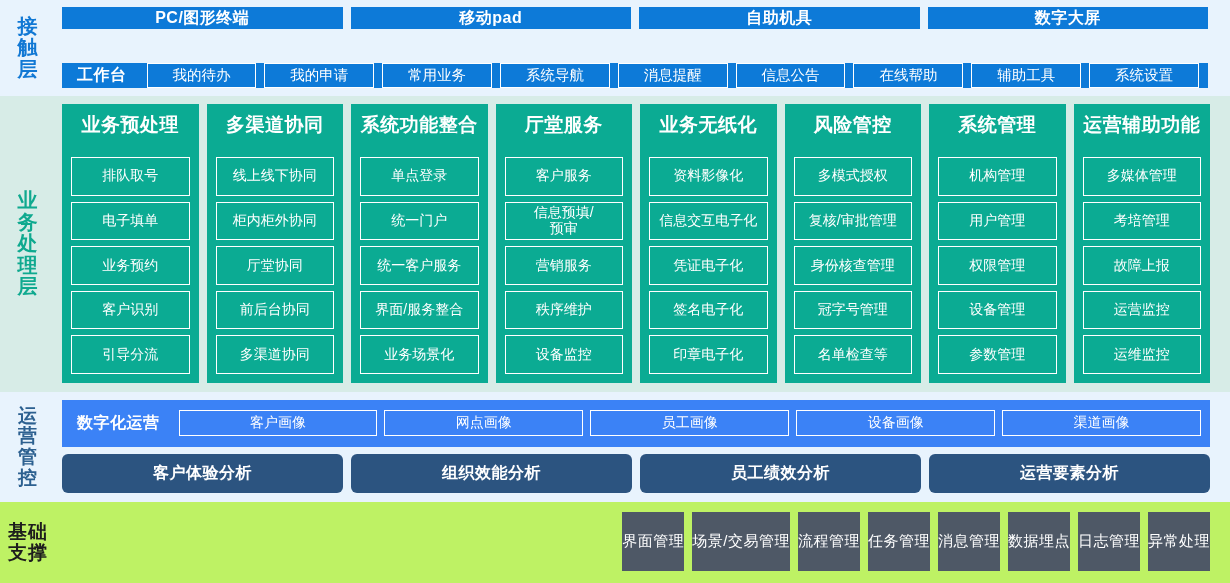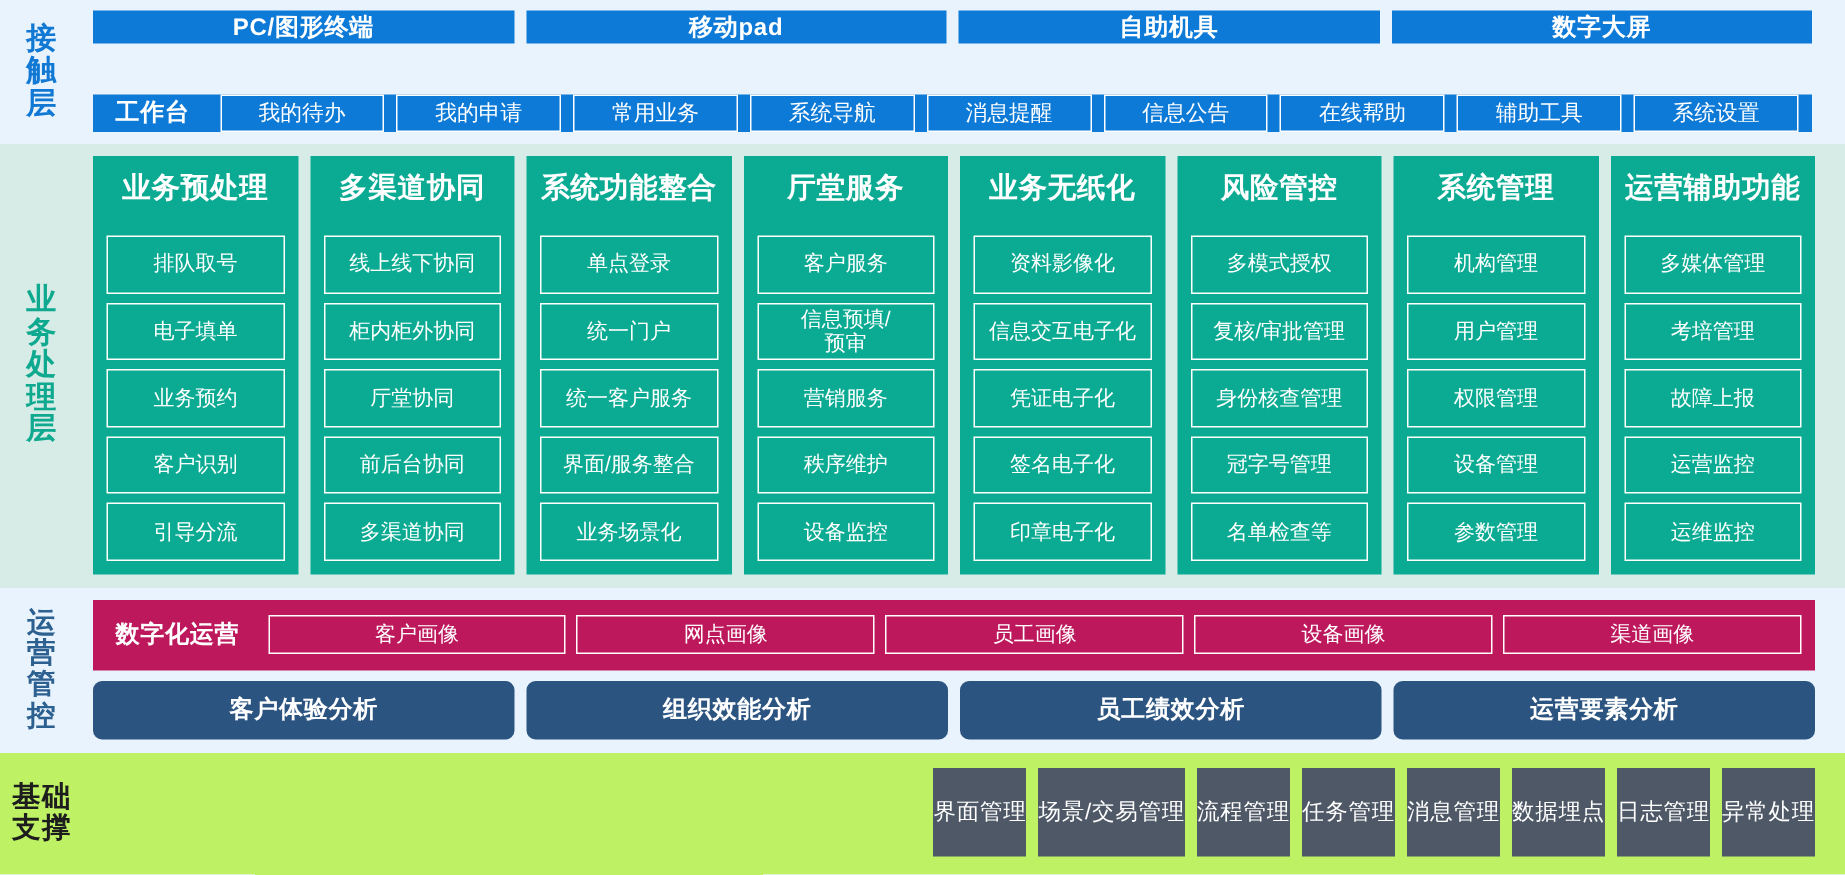--- a/index.html
+++ b/index.html
@@ -67,21 +67,21 @@
     display:flex;align-items:center;justify-content:center;text-align:center;
     color:#ffffff;font-size:14px;line-height:1.12;box-sizing:border-box;
     padding:1px 2px;white-space:pre-line;
   }
 
   
   .l3{background:#e8f3fd;height:110px;}
   .l3 .layer-label{color:#2c6090;font-size:19px;}
   .l3 .layer-body{padding:8px 20px 9px 6px;gap:7px;justify-content:center;}
   .l3-row-top{
-    height:48px;background:#be185d;
+    height:48px;background:#3b82f6;
     display:flex;align-items:center;gap:7px;padding:0 9px;box-sizing:border-box;
   }
   .l3-digital{color:#ffffff;font-size:16px;font-weight:bold;padding:0 12px 0 6px;white-space:nowrap;letter-spacing:.5px;}
   .l3-tag{
     flex:1 1 0;height:26px;border:1px solid #ffffff;
     display:flex;align-items:center;justify-content:center;
     color:#ffffff;font-size:14px;box-sizing:border-box;white-space:nowrap;
   }
   .l3-row-bot{display:flex;gap:8px;height:40px;border-radius:16px;}
   .l3-an{

